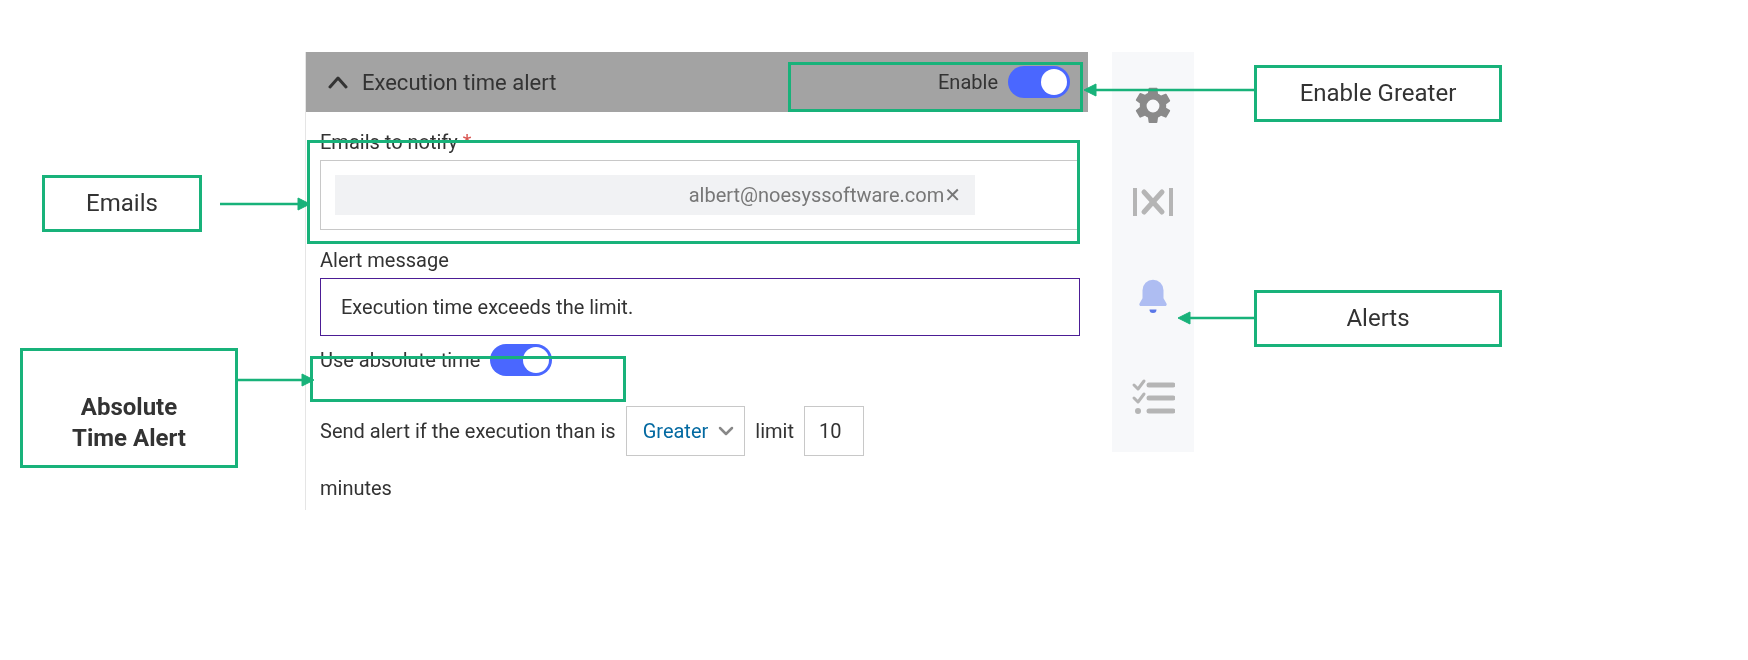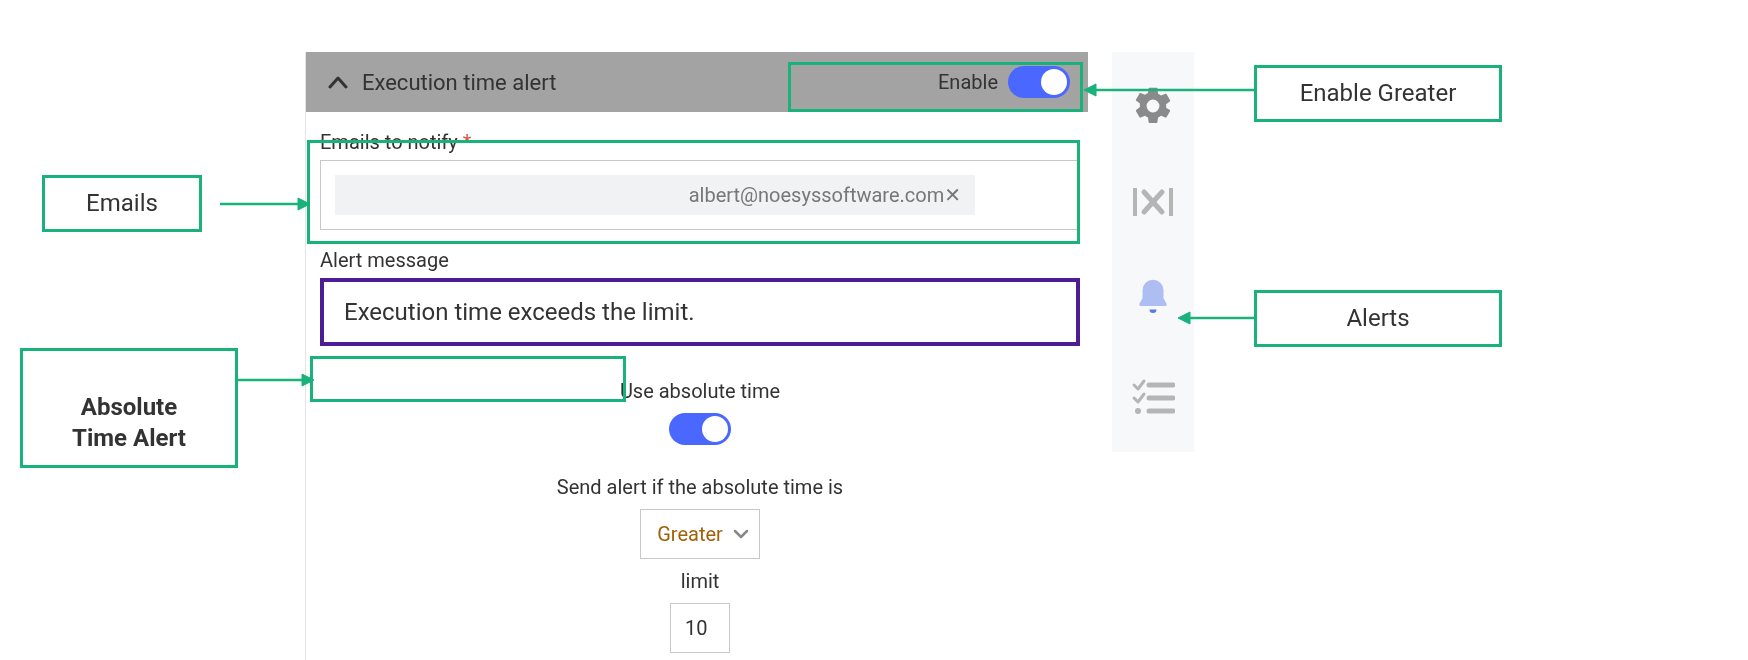--- a/index.html
+++ b/index.html
@@ -83,43 +83,42 @@
     background: #f1f2f4;
     padding: 8px 14px;
     width: 640px;
     color: #777;
     font-size: 20px;
   }
   .email-chip .addr { flex: 1; }
   .email-chip .x { color: #777; font-size: 20px; cursor: pointer; }
 
   .msg-box {
-    border: 4px solid #4c1d95;
+    border: 1px solid #4c1d95;
     padding: 16px 20px;
-    margin-bottom: 33px;
-    font-size: 24px;
+    margin-bottom: 8px;
+    font-size: 20px;
   }
 
   .inline-row {
     display: flex;
     align-items: center;
     gap: 10px;
     font-size: 20px;
     margin-bottom: 10px;
-    flex-direction: column;
   }
   .abs-time-row { margin-bottom: 30px; }
 
   .select {
     border: 1px solid #c8c8c8;
     padding: 12px 10px 12px 16px;
     display: inline-flex;
     align-items: center;
     gap: 10px;
-    color: #a16207;
+    color: #0369a1;
   }
   .num-input {
     border: 1px solid #c8c8c8;
     padding: 12px 14px;
     width: 60px;
   }
   .minutes {
     font-size: 20px;
     margin-top: 20px;
   }
@@ -202,21 +201,21 @@
       </div>
 
       <div class="inline-row abs-time-row">
         <span>Use absolute time</span>
         <span class="toggle on">
             <span class="knob"></span>
           </span>
       </div>
 
       <div class="inline-row">
-        <span>Send alert if the absolute time is</span>
+        <span>Send alert if the execution than is</span>
         <span class="select">
           <span>Greater</span>
           <svg width="16" height="12" viewBox="0 0 16 12">
               <path d="M2 3 L8 9 L14 3" stroke="#888" stroke-width="2.5" fill="none" stroke-linecap="round" stroke-linejoin="round"></path>
             </svg>
         </span>
         <span>limit</span>
         <span class="num-input">
           <span>10</span>
         </span>

